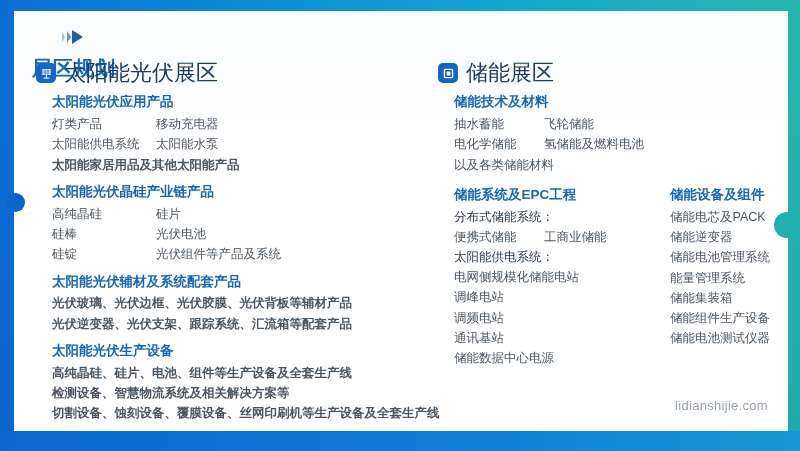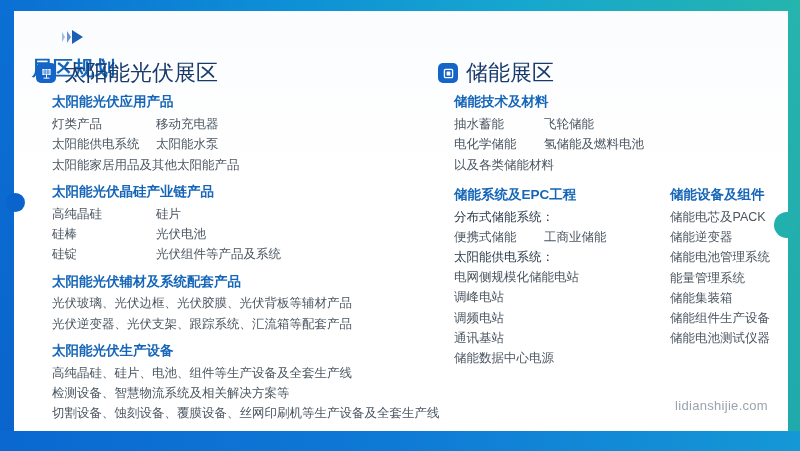--- a/index.html
+++ b/index.html
@@ -142,20 +142,21 @@
     color: #4a5560;
     line-height: 1.62;
   }
   .item-row .c1 { width: 104px; flex: none; }
   .item-row .c2 { flex: 1; }
   .item-wide {
     font-size: 12.5px;
     color: #4a5560;
     line-height: 1.62;
     white-space: nowrap;
+    font-weight: bold;
   }
 
   
   .split { display: flex; }
   .split-a { width: 198px; flex: none; }
   .split-b { width: 150px; flex: none; }
 
   .r-item {
     font-size: 12.5px;
     color: #4a5560;

